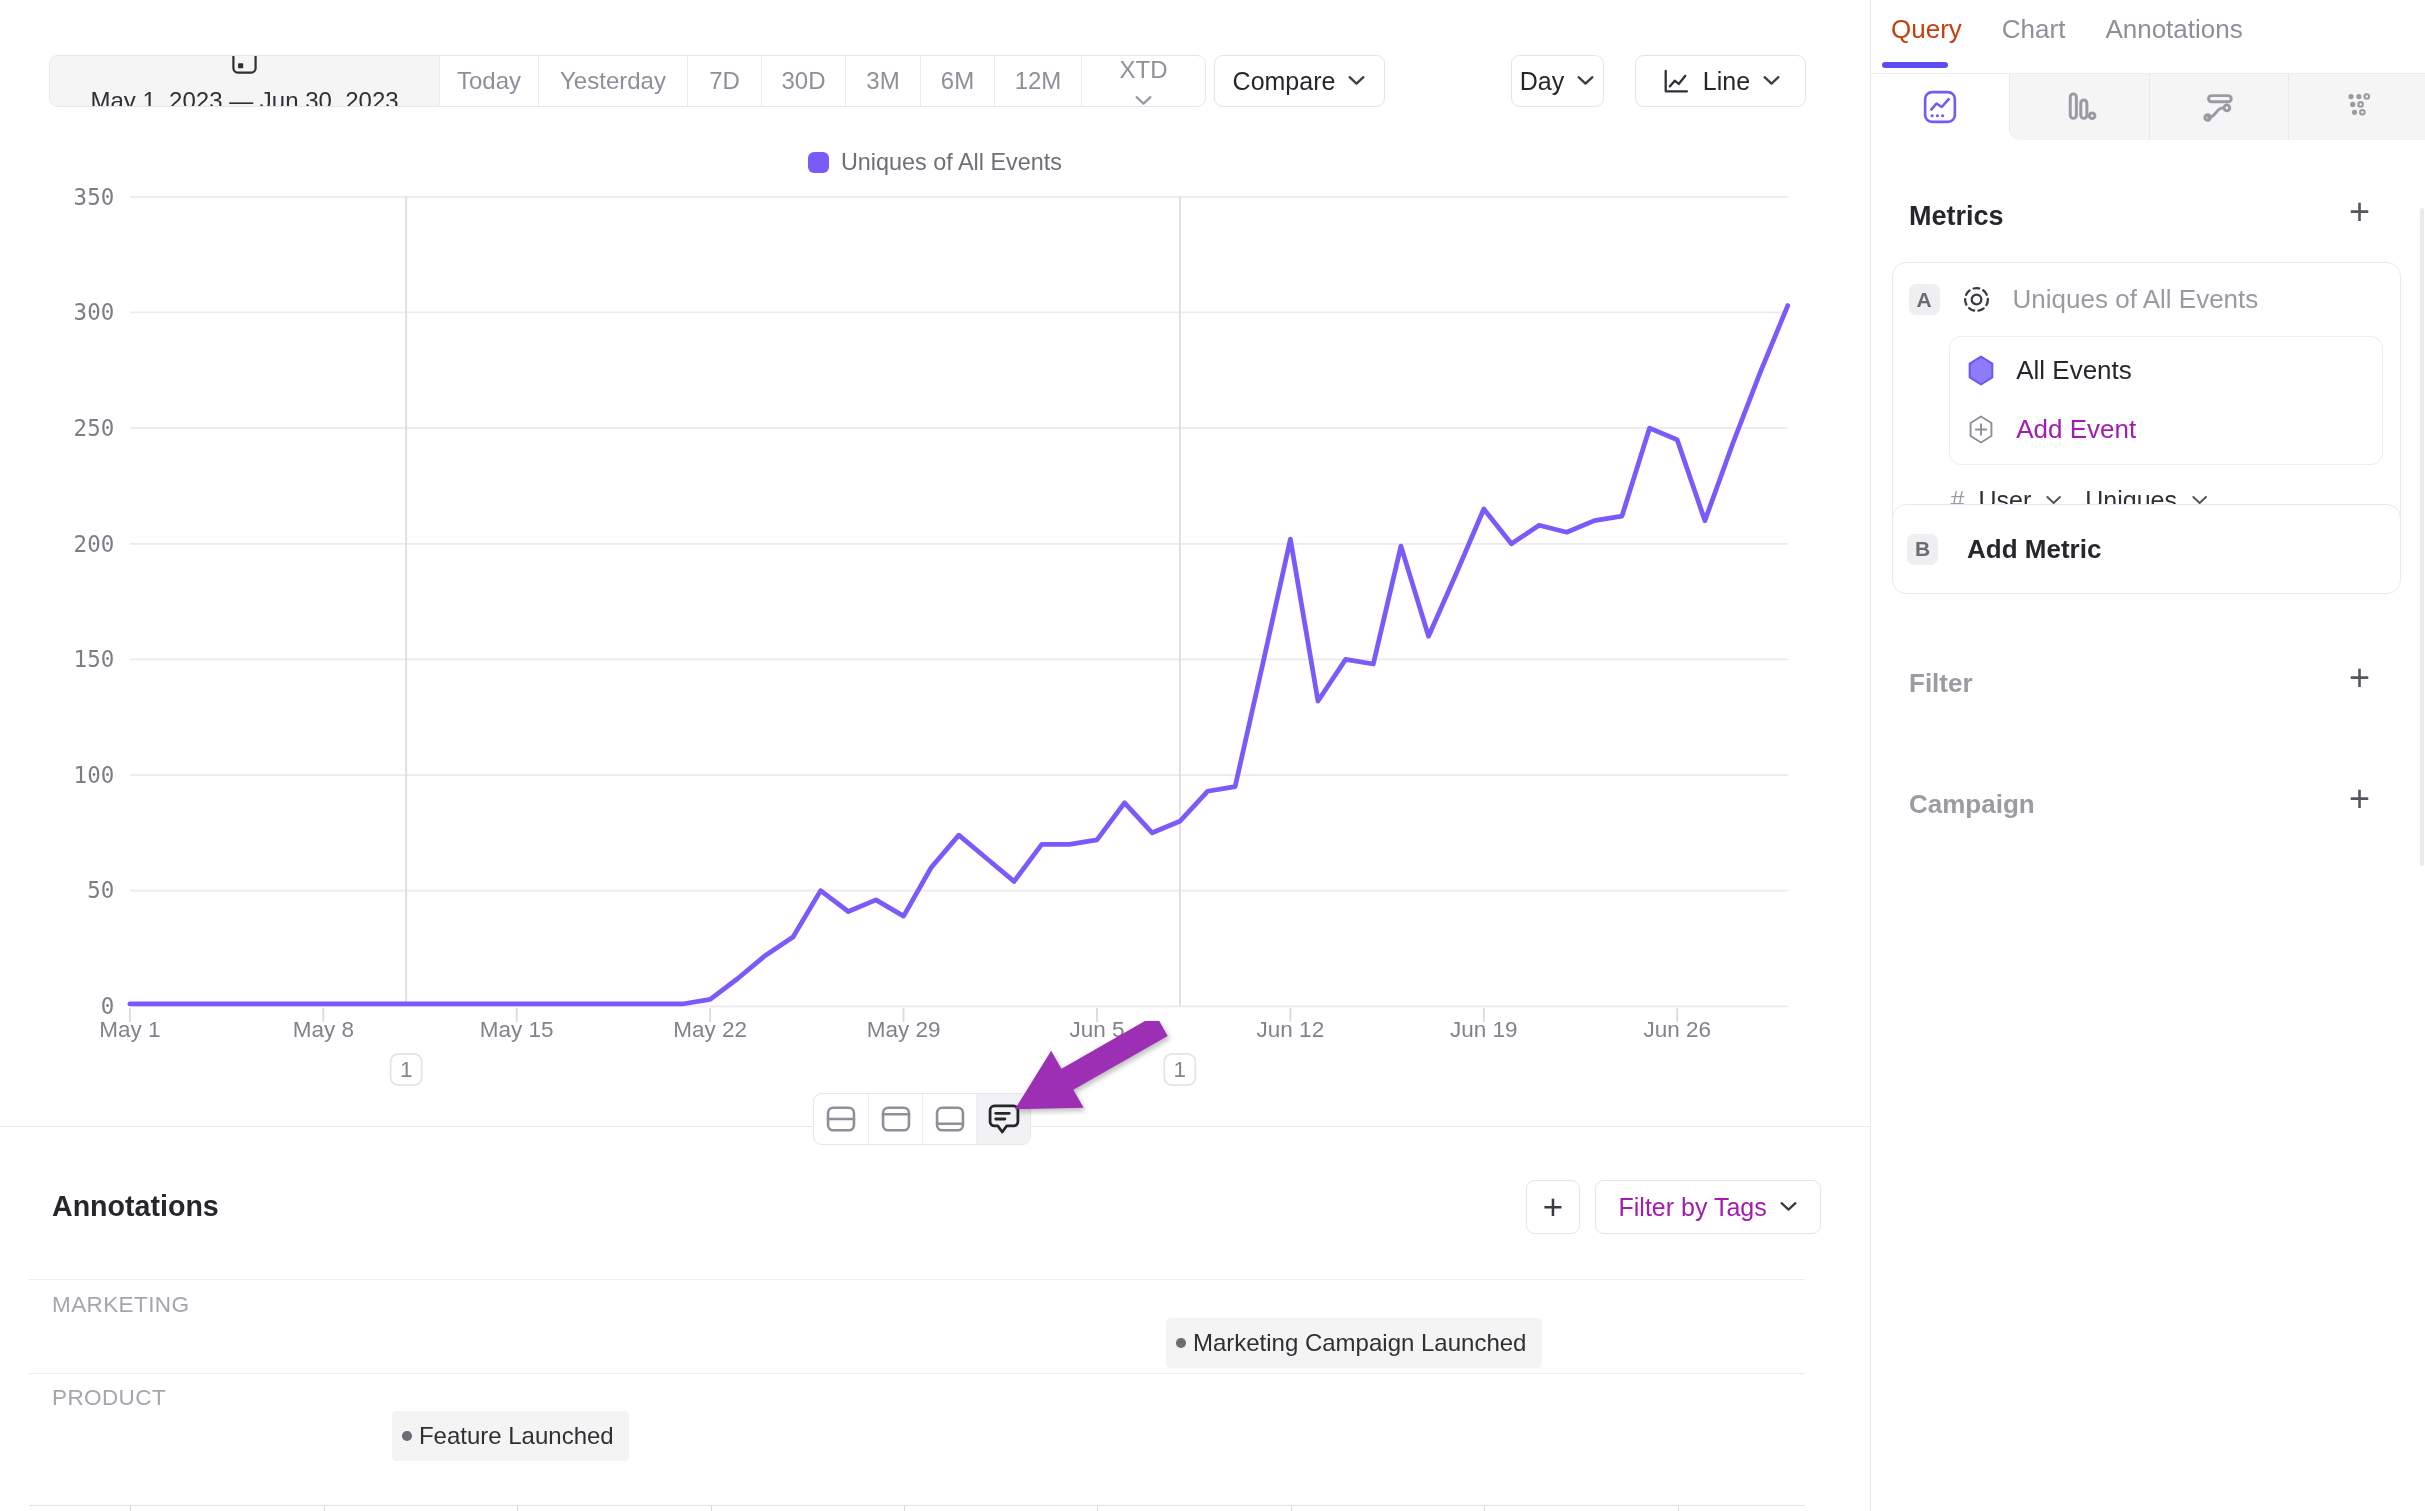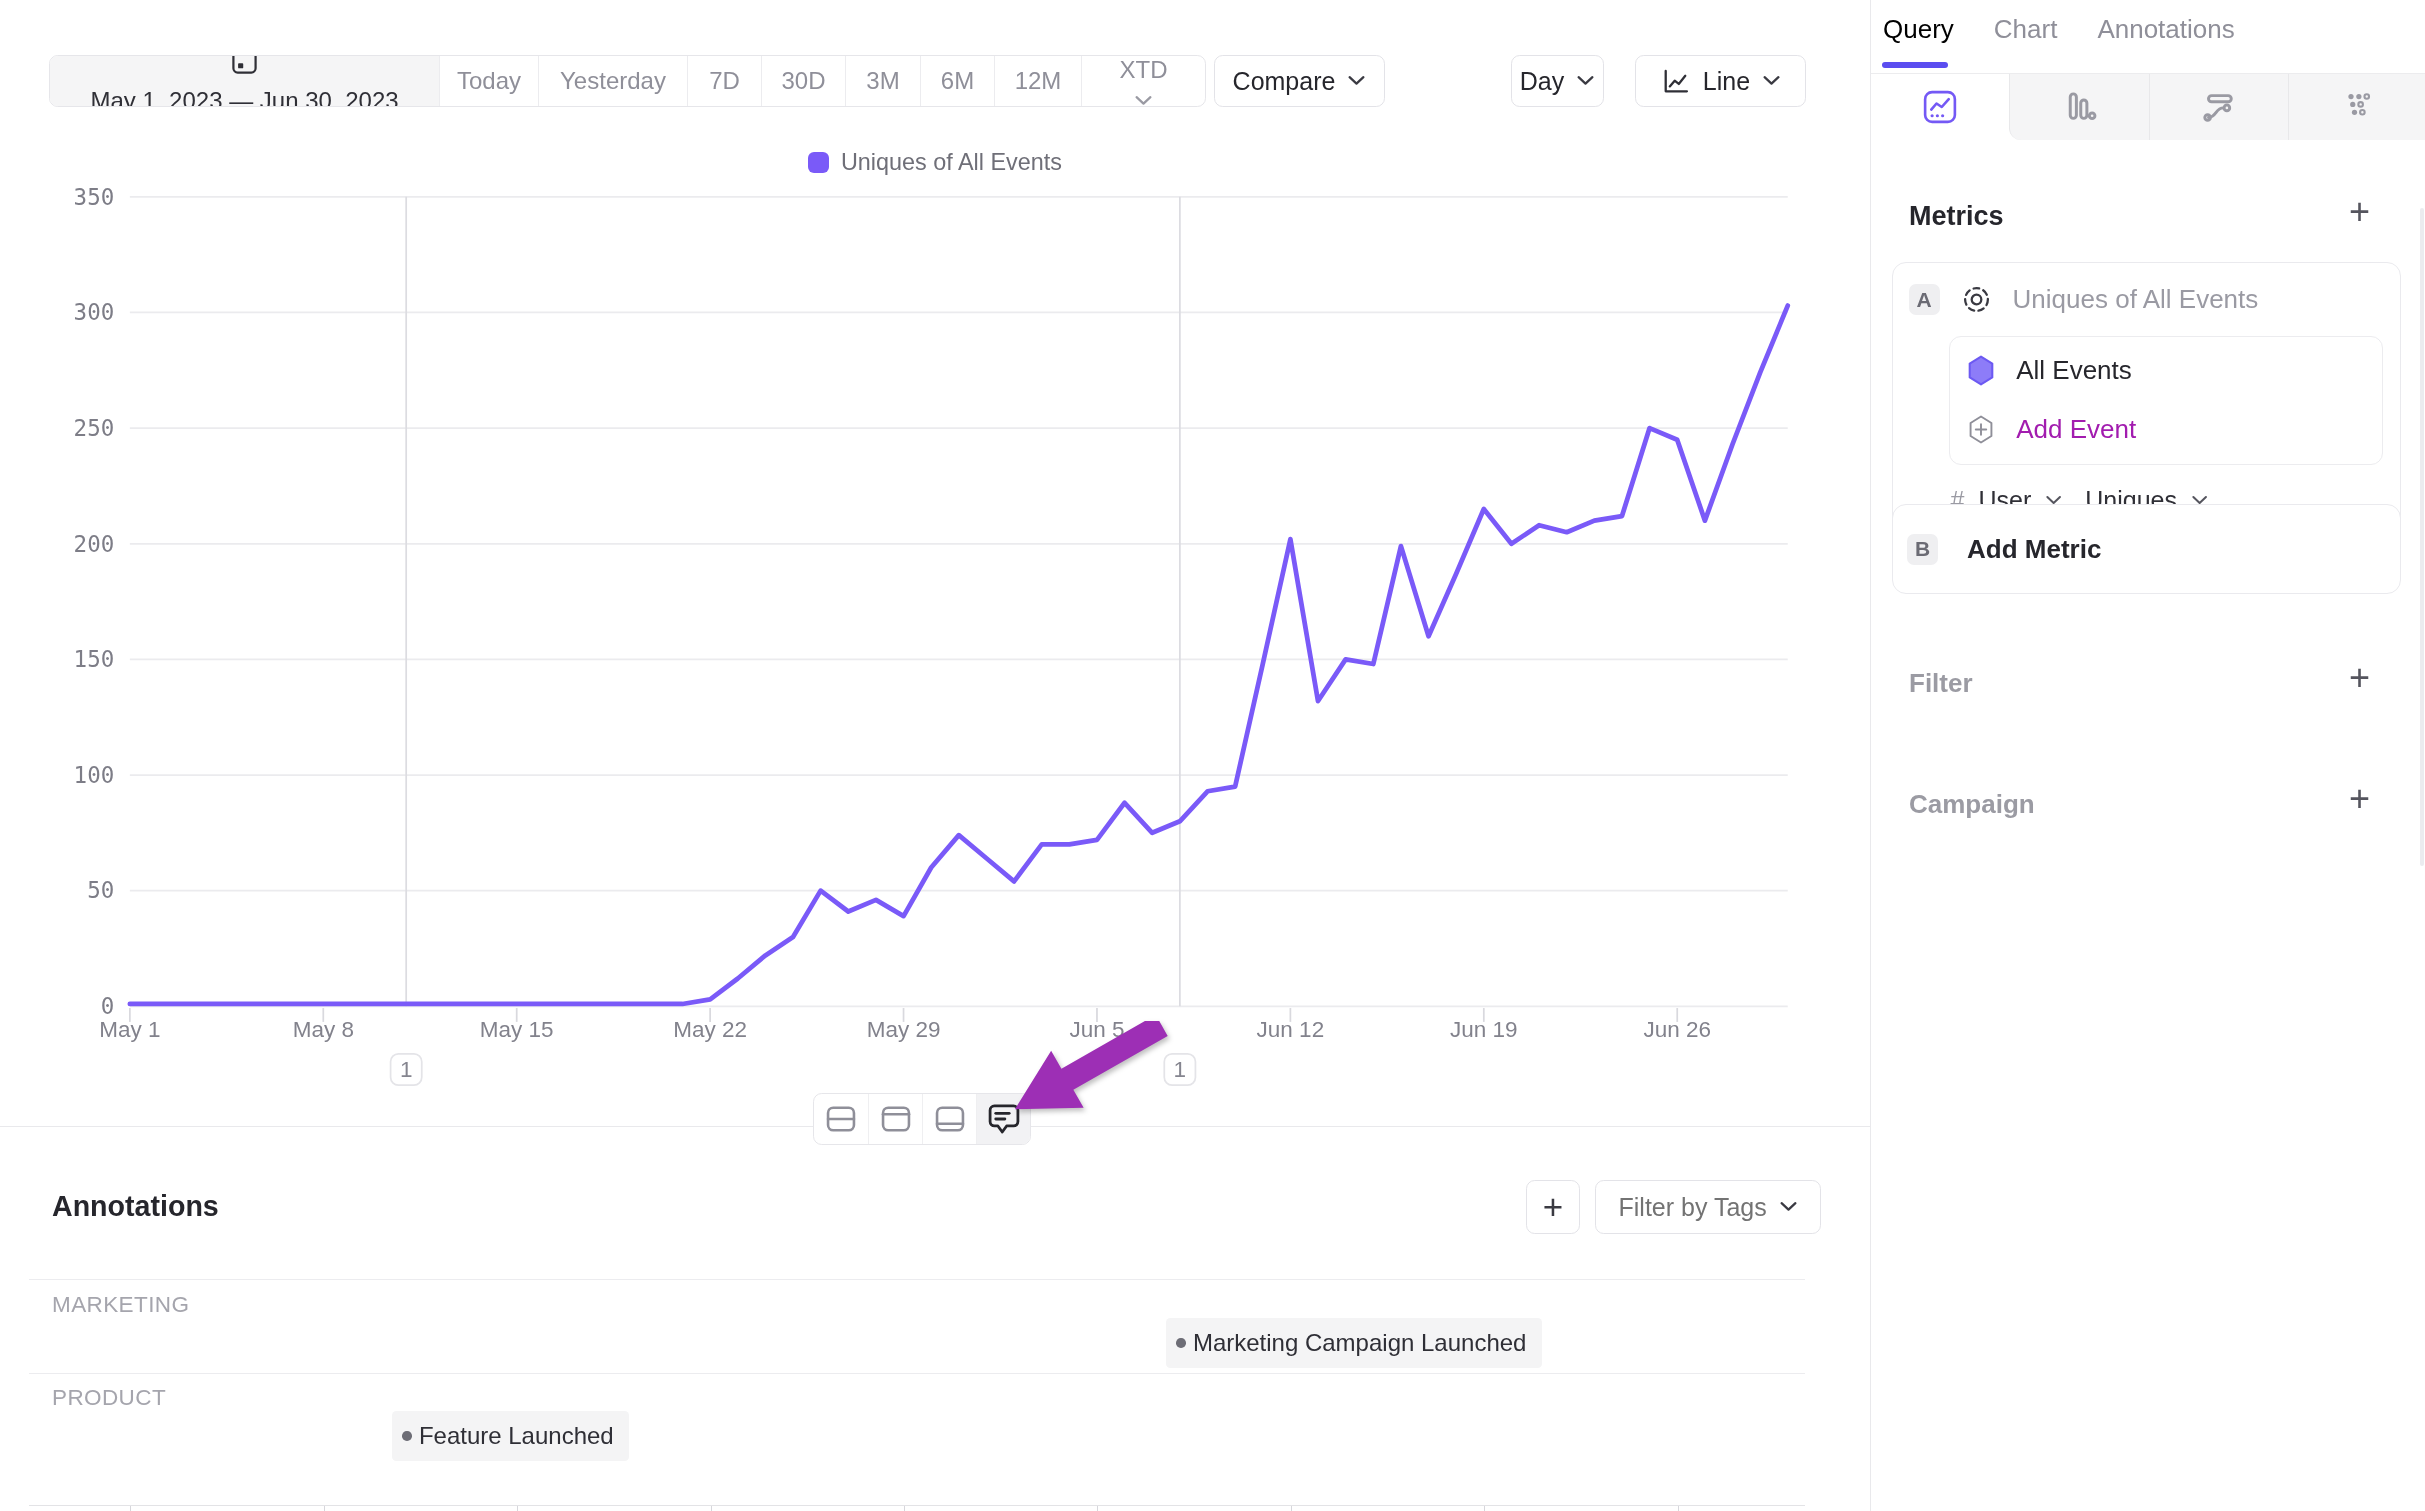--- a/index.html
+++ b/index.html
@@ -32,34 +32,34 @@
   .mini-toolbar .mbtn.active { background:#f2f2f4; }
   #arrow-svg { position:absolute; left:976px; top:1021px; z-index:4;
     filter:drop-shadow(2.6px 3.5px 2.6px rgba(0,0,0,0.25)); }
   
   .ann-title { position:absolute; left:52px; top:1190px; font-size:28.6px; font-weight:700; color:#26262c; }
   .icon-btn { position:absolute; width:54px; height:54px; background:#fff; border:0.9px solid #e3e3e8;
     border-radius:8.7px; display:flex; align-items:center; justify-content:center;
     font-size:35px; color:#3a3a42; font-weight:300; }
   .tags-btn { position:absolute; left:1595px; top:1180px; height:54px; padding:0 22.5px;
     background:#fff; border:0.9px solid #e3e3e8; border-radius:8.7px; display:flex;
-    align-items:center; gap:12px; font-size:25px; color:#737373; font-weight:500; }
+    align-items:center; gap:12px; font-size:25px; color:#a21caf; font-weight:500; }
   .hdiv { position:absolute; left:28.6px; width:1776px; height:0.9px; background:#ececef; }
   .grp-label { position:absolute; left:52px; font-size:22.5px; color:#a5a5ad; letter-spacing:0.4px; }
   .ann-chip { position:absolute; height:50px; display:flex; align-items:center; gap:7px;
     background:#f4f4f5; border-radius:4.3px; padding:0 15.6px 0 10.4px; font-size:24px; color:#2f2f36; }
   .ann-chip .dot { width:9.5px; height:9.5px; border-radius:50%; background:#6d6d76; }
   .ruler { position:absolute; left:28.6px; top:1505px; width:1776px; border-top:0.9px solid #e3e3e6; }
   .ruler .tick { position:absolute; top:0; width:0.9px; height:7px; background:#d7d7dc; }
   
   .sidebar { position:absolute; left:1870px; top:0; width:556px; height:1511px;
     background:#fff; border-left:0.9px solid #e9e9ec; }
   .tabs { position:absolute; left:12px; top:14px; display:flex; gap:40px; font-size:26px; }
   .tabs .tab { color:#8f8f99; }
-  .tabs .tab.active { color:#000000; font-weight:500; }
+  .tabs .tab.active { color:#c2410c; font-weight:500;margin-left:8px; }
   .tab-underline { position:absolute; left:11.3px; top:62px; width:66px; height:6px;
     border-radius:3.5px; background:#5b4df0; }
   .type-row { position:absolute; left:0; top:73px; width:556px; height:67px; display:flex;
     border-top:0.9px solid #ececee; }
   .type-cell { flex:1; display:flex; align-items:center; justify-content:center;
     background:#f5f5f6; border-left:0.9px solid #e8e8ea; }
   .type-cell:first-child { background:#fff; border-left:none; }
   .type-cell:nth-child(2) { border-bottom-left-radius:12px; }
   .metrics-hdr { position:absolute; left:38px; top:201px; font-size:27px; font-weight:700; color:#26262c; }
   .plus-txt { position:absolute; font-size:36px; font-weight:300; color:#55555e; line-height:1; }

